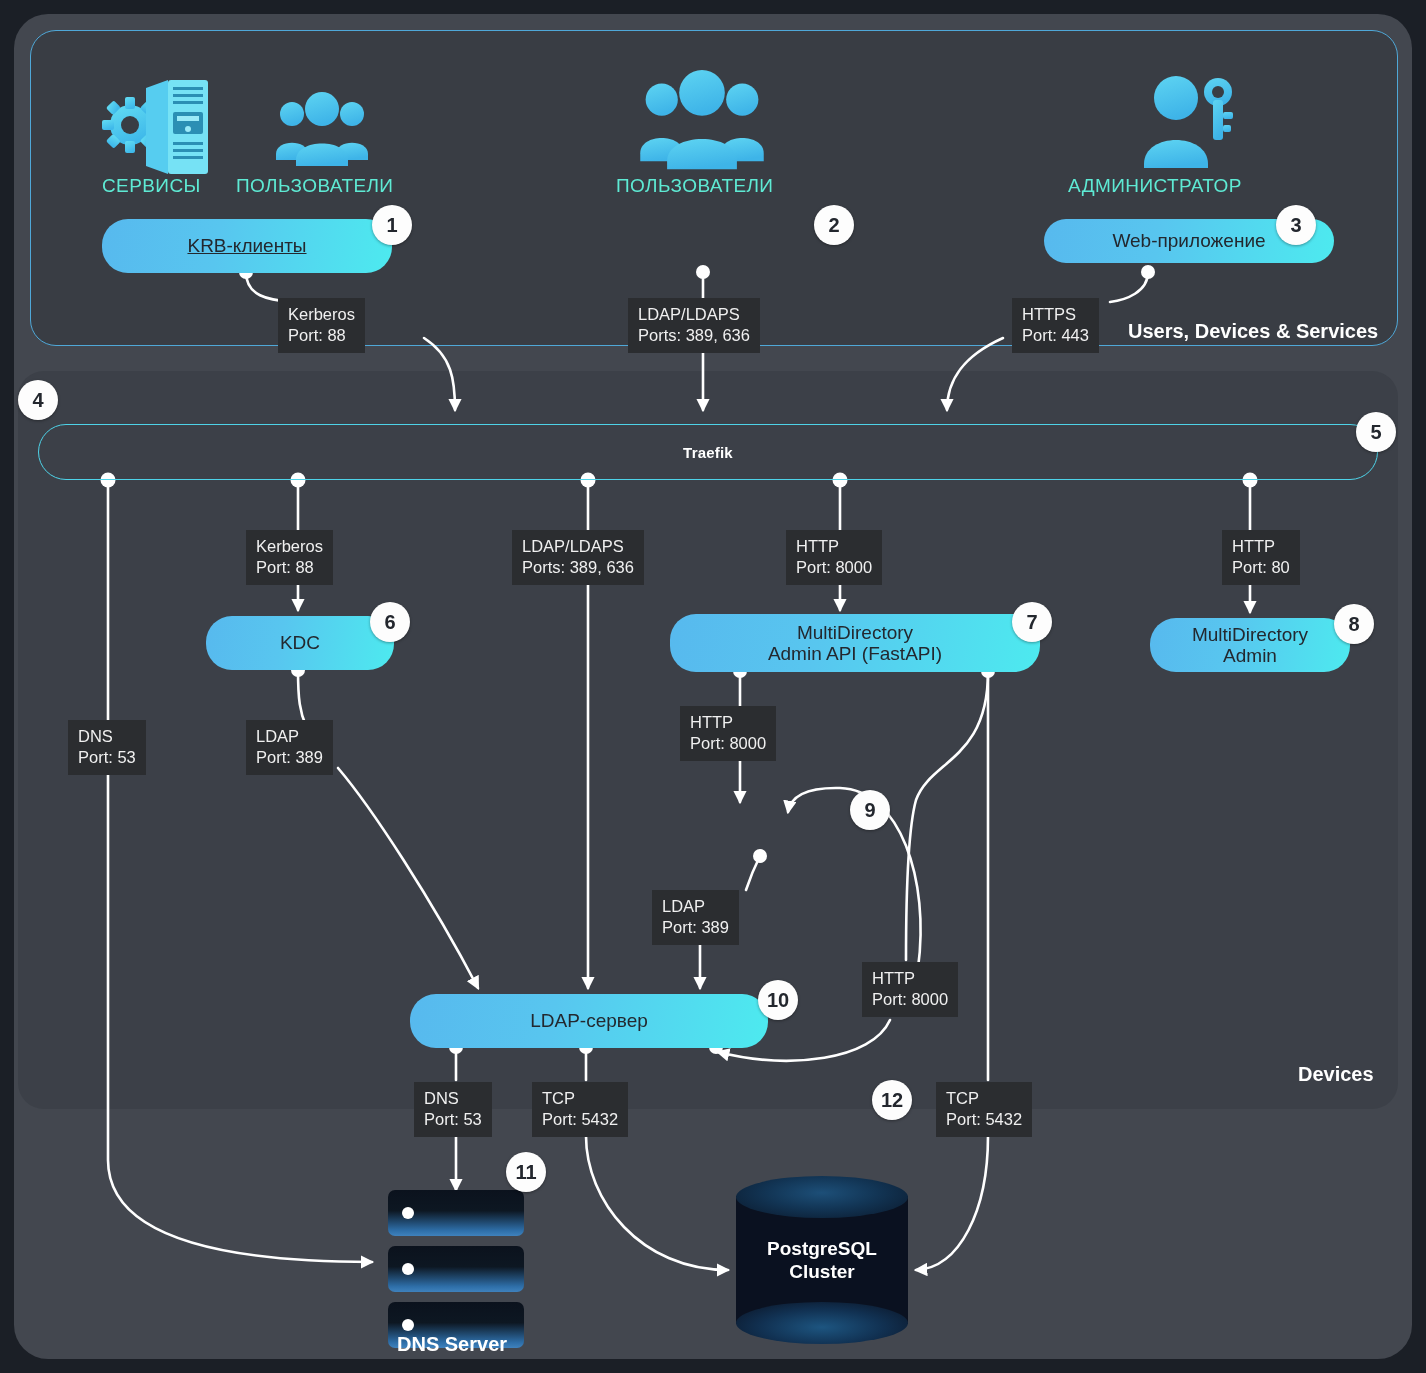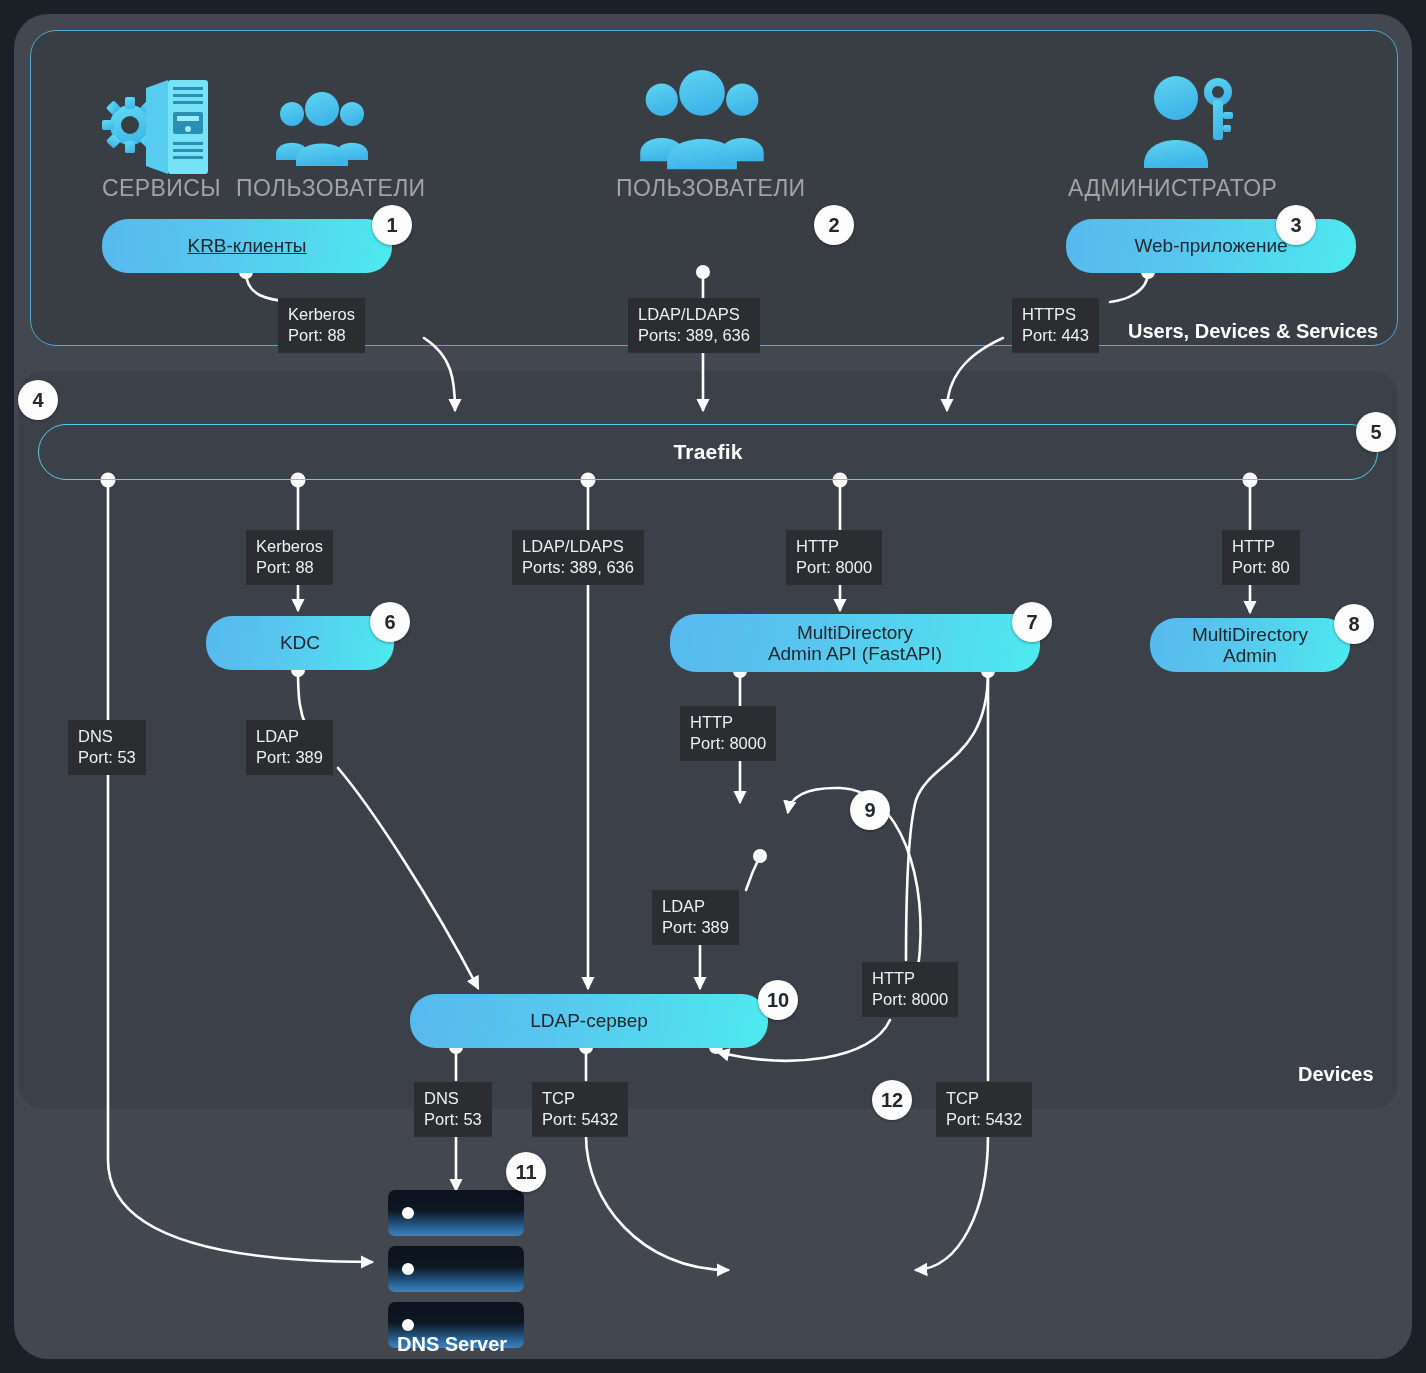--- a/index.html
+++ b/index.html
@@ -44,21 +44,21 @@
   .traefik-bar {
     position: absolute;
     left: 38px; top: 424px;
     width: 1340px; height: 56px;
     border: 1.6px solid #4ed3e8;
     border-radius: 28px;
     box-sizing: border-box;
     display: flex; align-items: center; justify-content: center;
   }
   .traefik-label {
-    color: #ffffff; font-size: 21px; font-weight: bold;
+    color: #ffffff; font-size: 15px; font-weight: bold;
     letter-spacing: .2px;
   }
 
   
   svg.layer {
     position: absolute; left: 0; top: 0;
     width: 1426px; height: 1373px;
     pointer-events: none;
   }
 
@@ -96,22 +96,22 @@
     font-size: 16.5px;
     line-height: 1.28;
     padding: 6px 10px 7px 10px;
     white-space: pre;
     box-sizing: border-box;
   }
 
   
   .cap {
     position: absolute;
-    color: #a3a3a3;
-    font-size: 23px;
+    color: #5eead4;
+    font-size: 19px;
     letter-spacing: .4px;
     white-space: nowrap;
   }
   .corner-label {
     position: absolute;
     color: #ffffff;
     font-size: 20px;
     font-weight: bold;
   }
 
@@ -355,21 +355,21 @@
     </g>
   </svg>
 
   <div class="pill" style="left:102px; top:219px; width:290px; height:54px;text-decoration:underline;">
     <span>KRB-клиенты</span>
   </div>
   <div class="badge" style="left:372px; top:205px;">1</div>
 
   <div class="badge" style="left:814px; top:205px;">2</div>
 
-  <div class="pill" style="left:1066px; top:219px; width:290px; height:54px;">
+  <div class="pill" style="left:1044px; top:219px; width:290px; height:44px;">
     <span>Web-приложение</span>
   </div>
   <div class="badge" style="left:1276px; top:205px;">3</div>
 
   <div class="badge" style="left:18px; top:380px;">4</div>
 
   <div class="traefik-bar">
     <span class="traefik-label">Traefik</span>
   </div>
   <div class="badge" style="left:1356px; top:412px;">5</div>
@@ -403,20 +403,29 @@
   </div>
   <div class="rack" style="left:388px; top:1246px;">
     <div class="rack-led"></div>
   </div>
   <div class="rack" style="left:388px; top:1302px;">
     <div class="rack-led"></div>
   </div>
   <div class="badge" style="left:506px; top:1152px;">11</div>
   <div class="rack-caption" style="left:397px; top:1333px;">DNS Server</div>
 
+  <div class="cyl">
+    <div class="cyl-body"></div>
+    <div class="cyl-bot"></div>
+    <div class="cyl-top"></div>
+    <div class="cyl-text">
+      <div>PostgreSQL</div>
+      <div>Cluster</div>
+    </div>
+  </div>
   <div class="badge" style="left:872px; top:1080px;">12</div>
 
   <div class="tag" style="left:278px; top:298px;">Kerberos
 Port: 88</div>
   <div class="tag" style="left:628px; top:298px;">LDAP/LDAPS
 Ports: 389, 636</div>
   <div class="tag" style="left:1012px; top:298px;">HTTPS
 Port: 443</div>
 
   <div class="tag" style="left:246px; top:530px;">Kerberos

